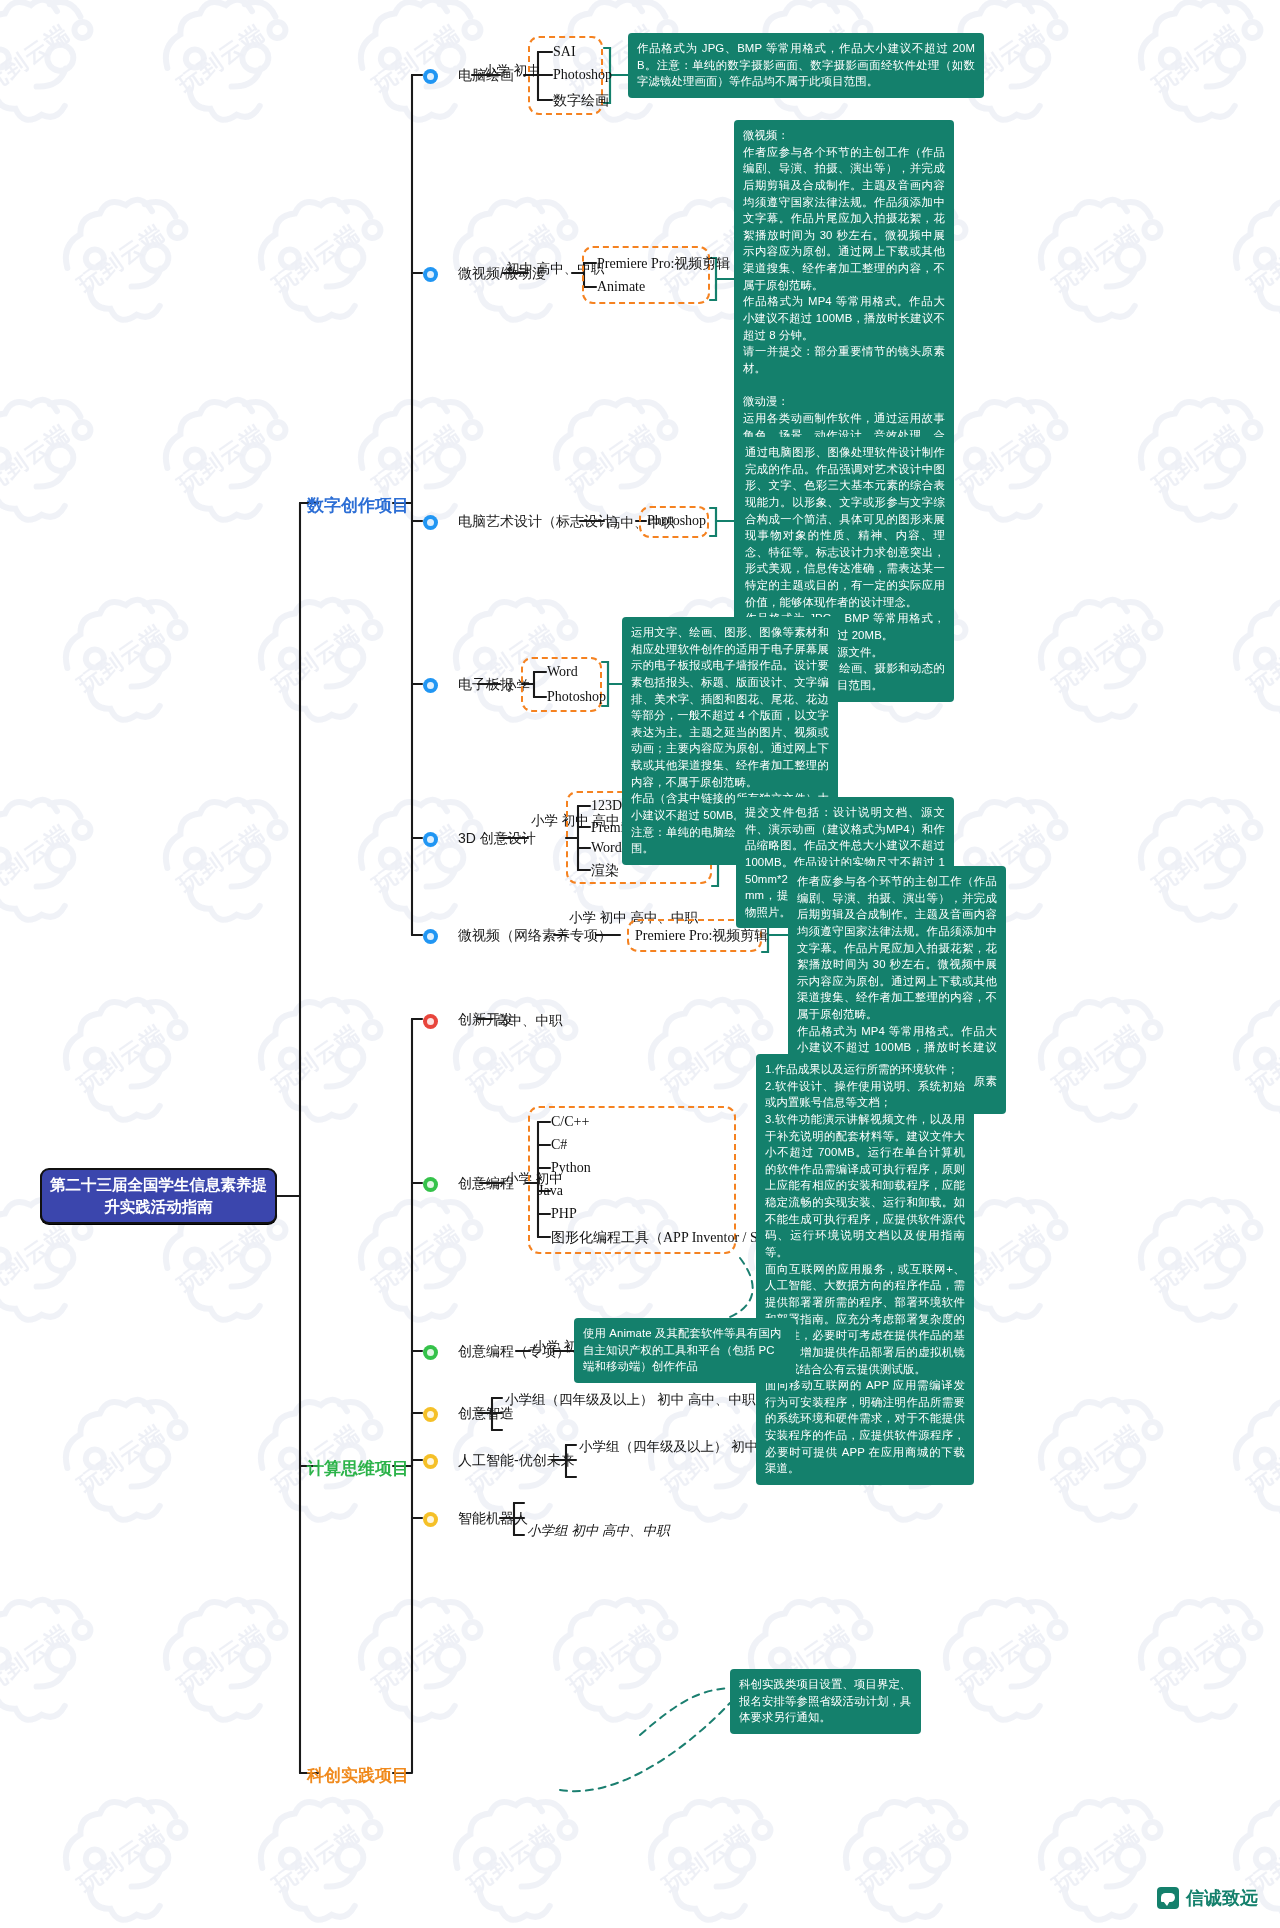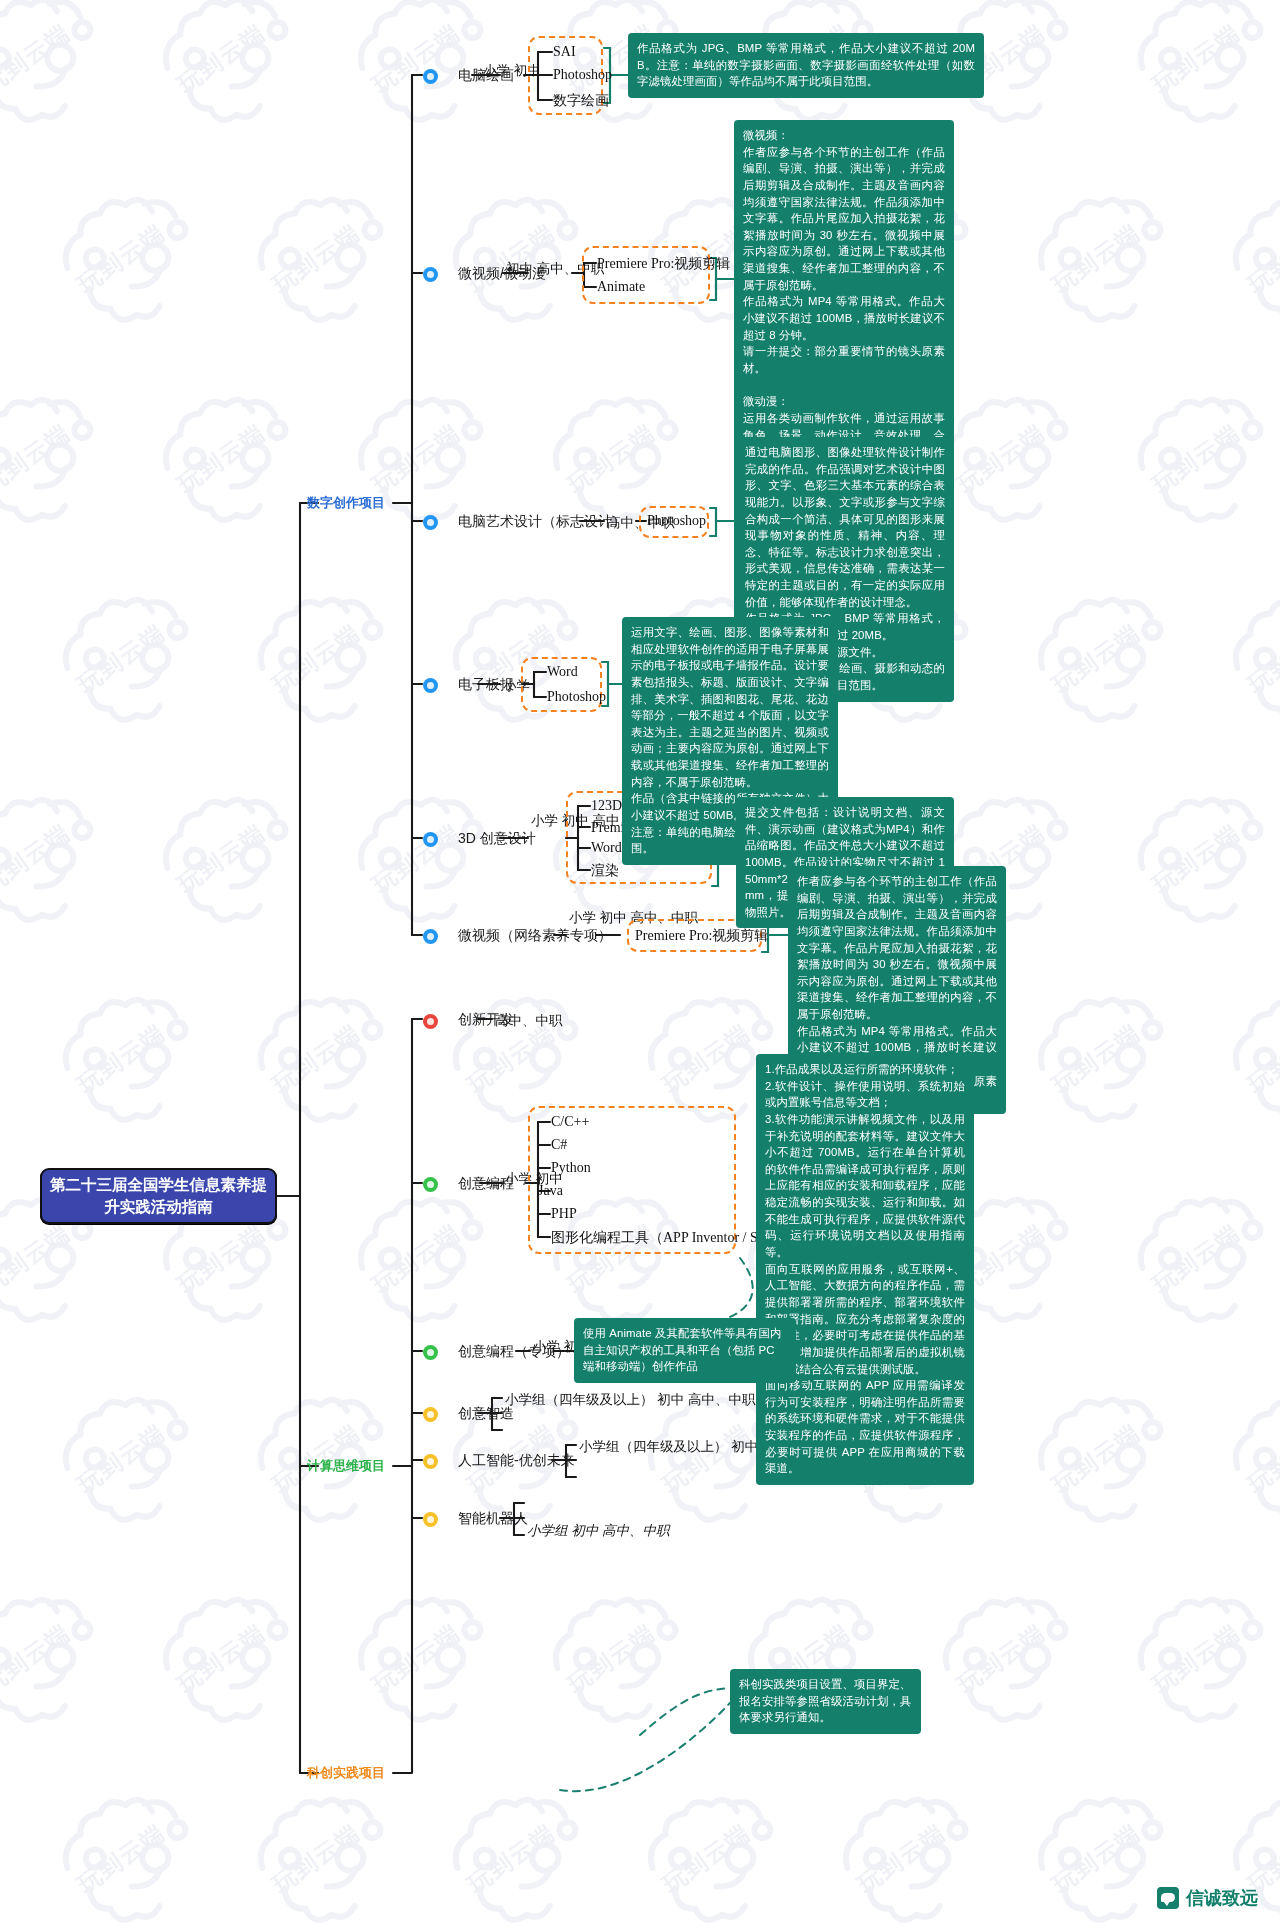--- a/index.html
+++ b/index.html
@@ -39,21 +39,21 @@
     background:#3b46ad; border:2px solid #111; border-radius:9px;
     color:#fff; font-size:15.5px; font-weight:700; line-height:1.45;
     display:flex; align-items:center; justify-content:center; text-align:center;
     font-family:"Liberation Sans",sans-serif; padding:2px 6px;
     box-shadow:0 1px 0 #000;
   }
 
   
   .cat{
     position:absolute; font-family:Liberation Sans, sans-serif;
-    font-size:13px; font-weight:700; white-space:nowrap;
+    font-size:17px; font-weight:700; white-space:nowrap;
   }
 
   
   .topic{
     position:absolute; display:flex; align-items:center; gap:20px;
     white-space:nowrap; font-size:14px; color:#1a1a1a;
     font-family:"Liberation Sans",sans-serif;
   }
   .bullet{
     width:15px;height:15px;border-radius:50%;

